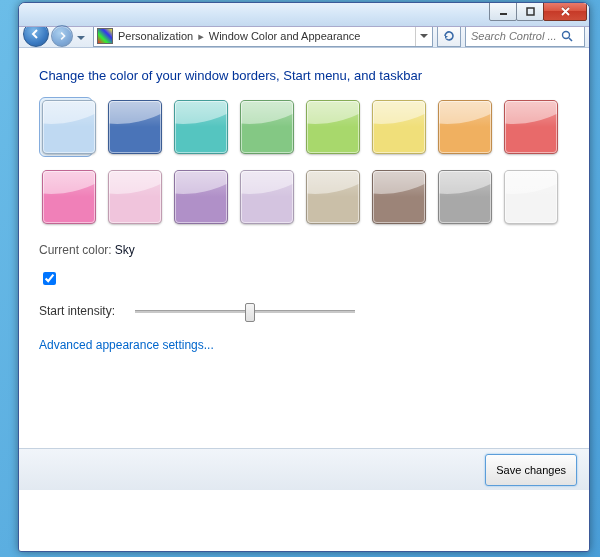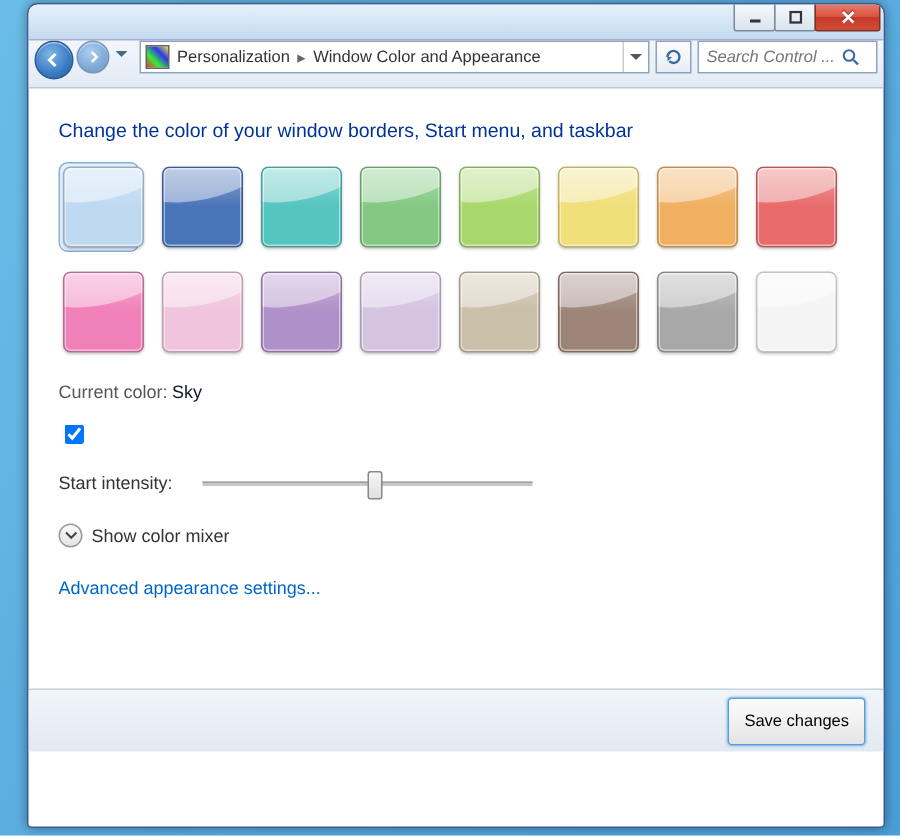--- a/index.html
+++ b/index.html
@@ -3,21 +3,21 @@
 <meta charset="utf-8">
 <style>
 * { box-sizing: border-box; font-family: "Segoe UI", Tahoma, sans-serif; }
 body { margin: 0; padding: 0; background: linear-gradient(135deg, #6bbde8 0%, #4a9ed8 100%); width: 600px; height: 557px; overflow: hidden; }
 .window { position: absolute; top: 2px; left: 18px; width: 572px; height: 550px; background: #fff; border: 1px solid #3b5998; border-radius: 7px 7px 3px 3px; box-shadow: 0 0 8px rgba(0,0,0,0.4); overflow: hidden; }
 .titlebar { height: 24px; background: linear-gradient(to bottom, #e8f1fb 0%, #d4e6f7 50%, #c5daf0 100%); border-bottom: 1px solid #aac; position: relative; }
 .window-controls { position: absolute; right: 2px; top: -1px; display: flex; }
 .win-btn { width: 28px; height: 19px; border: 1px solid #7a8899; background: linear-gradient(to bottom, #f5f9fc, #d8e4ef); display: flex; align-items: center; justify-content: center; font-size: 10px; color: #333; border-radius: 0 0 2px 2px; margin-left: -1px; cursor: pointer; }
 .win-btn.close { width: 44px; background: linear-gradient(to bottom, #e87a6a 0%, #d9543f 49%, #c73a28 50%, #cf4c37 100%); color: #fff; border-color: #7a3425; }
 .win-btn.close svg { filter: drop-shadow(0 -1px 0 rgba(0,0,0,0.3)); }
-.navbar { height: 32px; background: linear-gradient(to bottom, #f2f6fb, #e2ebf5); border-bottom: 1px solid #b8c8dc; display: flex; align-items: flex-start; padding: 0 4px; gap: 2px; }
+.navbar { height: 21px; background: linear-gradient(to bottom, #f2f6fb, #e2ebf5); border-bottom: 1px solid #b8c8dc; display: flex; align-items: flex-end; padding: 0 4px; gap: 2px; }
 .nav-back, .nav-fwd { width: 26px; height: 26px; border-radius: 50%; background: radial-gradient(circle at 40% 35%, #7db8e8 0%, #3a7ac2 60%, #2a5a92 100%); border: 1px solid #2a5a92; display: flex; align-items: center; justify-content: center; cursor: pointer; box-shadow: inset 0 1px 0 rgba(255,255,255,0.5); }
 .nav-fwd { width: 22px; height: 22px; opacity: 0.6; }
 .nav-back svg, .nav-fwd svg { fill: #fff; }
 .nav-drop { width: 12px; height: 18px; display: flex; align-items: center; justify-content: center; cursor: pointer; }
 .addressbar { flex: 1; height: 22px; border: 1px solid #8ca3be; background: #fff; display: flex; align-items: center; font-size: 11px; margin-left: 4px; }
 .addr-icon { width: 16px; height: 16px; margin: 0 3px; background: linear-gradient(45deg, #e33, #3e3, #33e, #ee3); border: 1px solid #666; display: inline-block; }
 .addr-seg { padding: 0 2px; color: #333; cursor: pointer; }
 .addr-arrow { color: #666; padding: 0 3px; cursor: pointer; }
 .addr-right { display: flex; align-items: center; border-left: 1px solid #ccc; height: 100%; padding: 0 4px; cursor: pointer; }
 .refresh-btn { width: 24px; height: 22px; border: 1px solid #8ca3be; background: linear-gradient(#fdfdfd,#e8eef5); display: flex; align-items: center; justify-content: center; margin-left: 2px; cursor: pointer; }
@@ -177,28 +177,20 @@
       <input type="checkbox" id="transparency-cb" checked="" style="">
     </label>
 
     <div class="slider-row">
       <span>Start intensity:</span>
       <div class="slider-track">
         <div class="slider-thumb"></div>
       </div>
     </div>
 
-    <div class="expander">
-      <span class="expander-icon">
-        <svg width="9" height="6" viewBox="0 0 9 6">
-            <path d="M1 1 L4.5 4.5 L8 1" fill="none" stroke="#444" stroke-width="1.4"></path>
-          </svg>
-      </span>
-      <span>Show color mixer</span>
-    </div>
 
     <div class="link">Advanced appearance settings...</div>
   </div>
 
   <div class="footer">
     <button class="btn default">Save changes</button>
   </div>
 
 </div>
 

